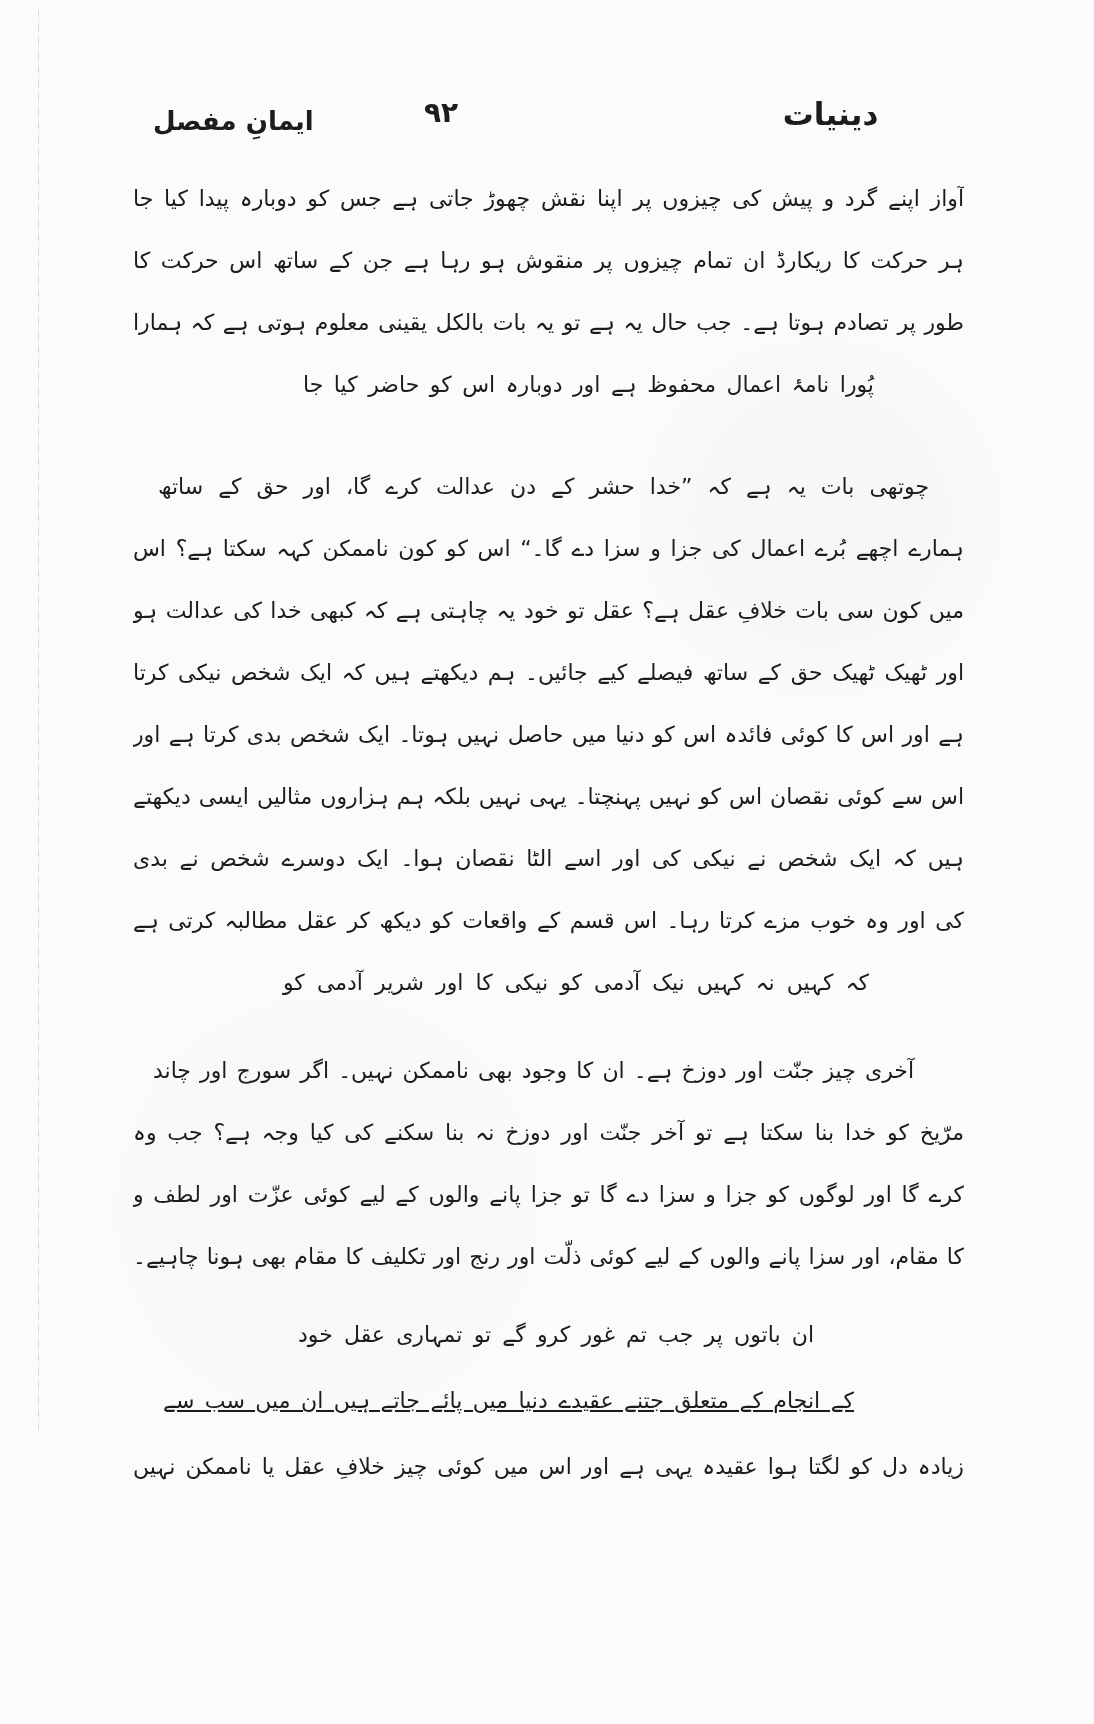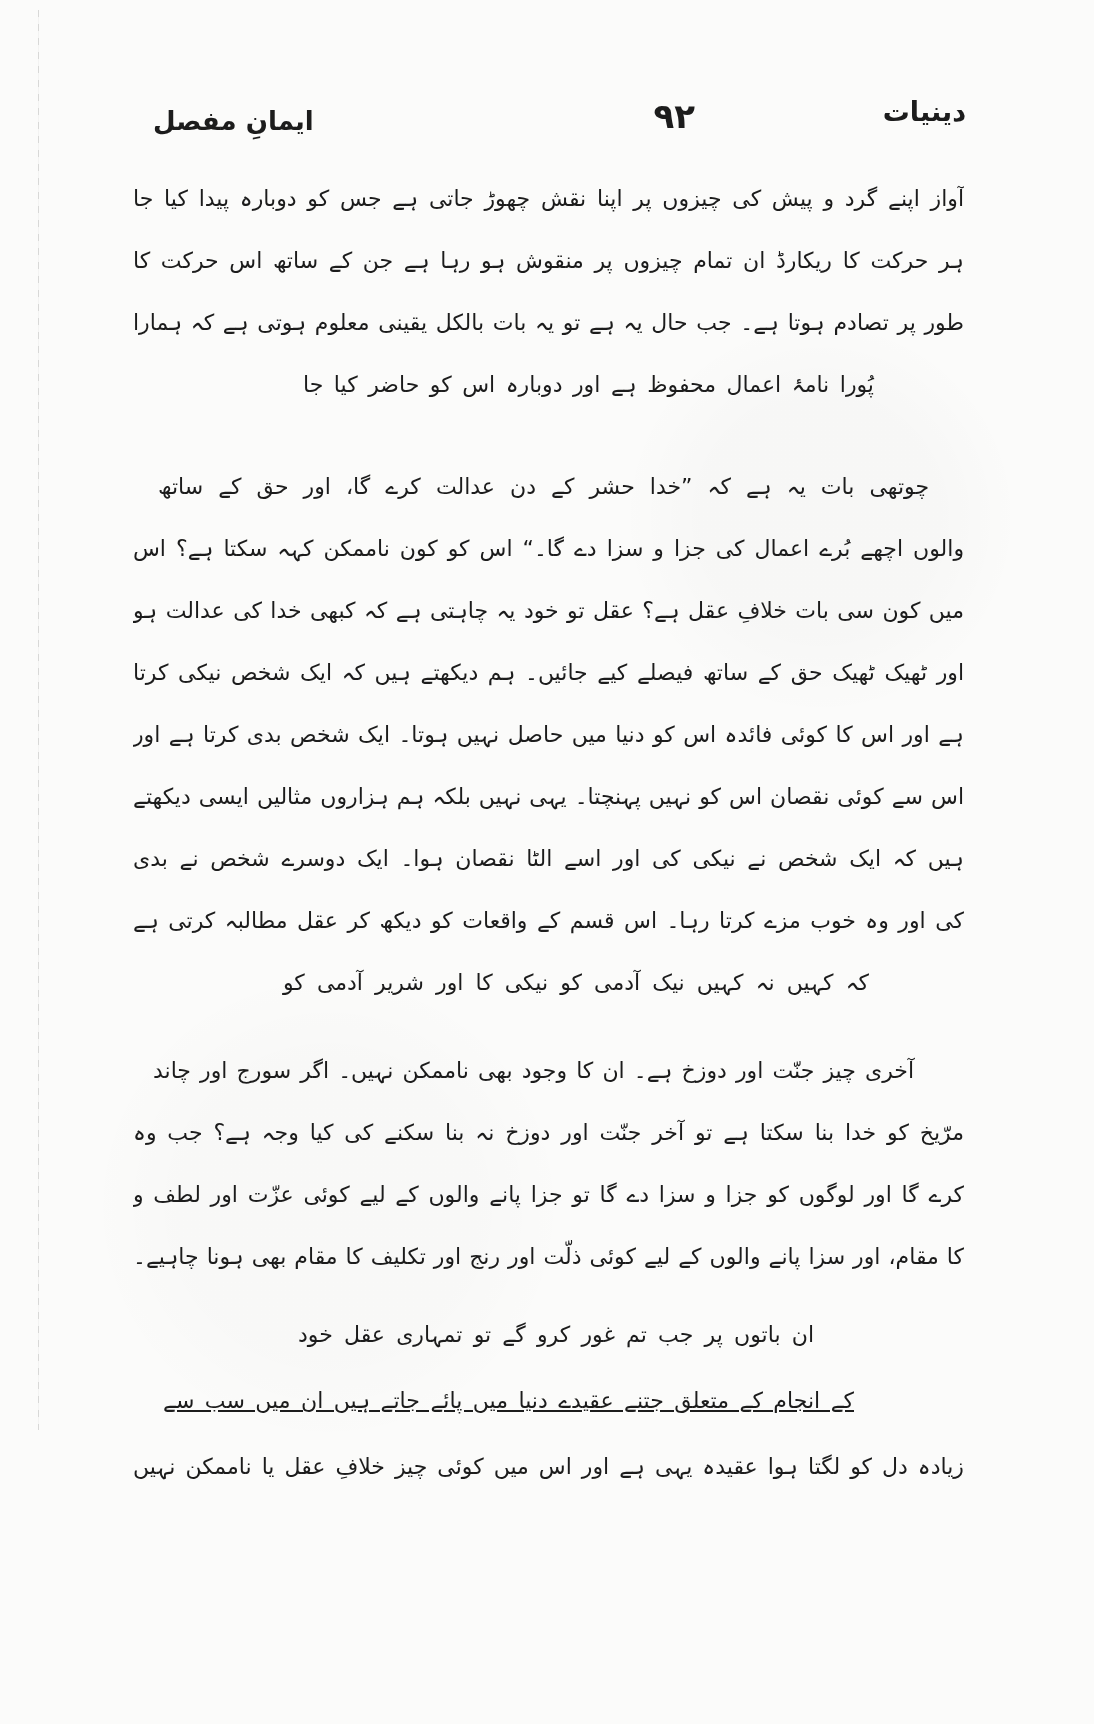--- a/index.html
+++ b/index.html
@@ -37,28 +37,28 @@
     position: absolute;
     top: 96px;
     left: 130px;
     right: 128px;
     display: flex;
     direction: rtl;
     align-items: flex-start;
   }
   .header > div { flex: 1; }
   .h-right {
-    text-align: right;
-    font-size: 27px;
+    text-align: center;
+    font-size: 31px;
     font-weight: bold;
     letter-spacing: 0.5px;
   }
   .h-center {
-    text-align: right;
-    font-size: 34px;
+    text-align: left;
+    font-size: 28px;
     font-weight: bold;
   }
   .h-left {
     text-align: end;
     font-size: 26px;
     font-weight: bold;
     margin-top: 10px;
     margin-left: 23px;
   }
   .pagebody {
@@ -109,21 +109,21 @@
 
     <div class="para para-1">
       <div class="line">آواز اپنے گرد و پیش کی چیزوں پر اپنا نقش چھوڑ جاتی ہے جس کو دوبارہ پیدا کیا جا سکتا</div>
       <div class="line">ہر حرکت کا ریکارڈ ان تمام چیزوں پر منقوش ہو رہا ہے جن کے ساتھ اس حرکت کا کسی</div>
       <div class="line">طور پر تصادم ہوتا ہے۔ جب حال یہ ہے تو یہ بات بالکل یقینی معلوم ہوتی ہے کہ ہمارا</div>
       <div class="line inset-a">پُورا نامۂ اعمال محفوظ ہے اور دوبارہ اس کو حاضر کیا جا سکتا ہے۔</div>
     </div>
 
     <div class="para para-2">
       <div class="line inset-b">چوتھی بات یہ ہے کہ ”خدا حشر کے دن عدالت کرے گا، اور حق کے ساتھ</div>
-      <div class="line">والوں اچھے بُرے اعمال کی جزا و سزا دے گا۔“ اس کو کون ناممکن کہہ سکتا ہے؟ اس</div>
+      <div class="line">ہمارے اچھے بُرے اعمال کی جزا و سزا دے گا۔“ اس کو کون ناممکن کہہ سکتا ہے؟ اس</div>
       <div class="line">میں کون سی بات خلافِ عقل ہے؟ عقل تو خود یہ چاہتی ہے کہ کبھی خدا کی عدالت ہو</div>
       <div class="line">اور ٹھیک ٹھیک حق کے ساتھ فیصلے کیے جائیں۔ ہم دیکھتے ہیں کہ ایک شخص نیکی کرتا</div>
       <div class="line">ہے اور اس کا کوئی فائدہ اس کو دنیا میں حاصل نہیں ہوتا۔ ایک شخص بدی کرتا ہے اور</div>
       <div class="line">اس سے کوئی نقصان اس کو نہیں پہنچتا۔ یہی نہیں بلکہ ہم ہزاروں مثالیں ایسی دیکھتے</div>
       <div class="line">ہیں کہ ایک شخص نے نیکی کی اور اسے الٹا نقصان ہوا۔ ایک دوسرے شخص نے بدی</div>
       <div class="line">کی اور وہ خوب مزے کرتا رہا۔ اس قسم کے واقعات کو دیکھ کر عقل مطالبہ کرتی ہے</div>
       <div class="line inset-c">کہ کہیں نہ کہیں نیک آدمی کو نیکی کا اور شریر آدمی کو شرارت کا پھل ملنا چاہیے۔</div>
     </div>
 
     <div class="para para-3">

